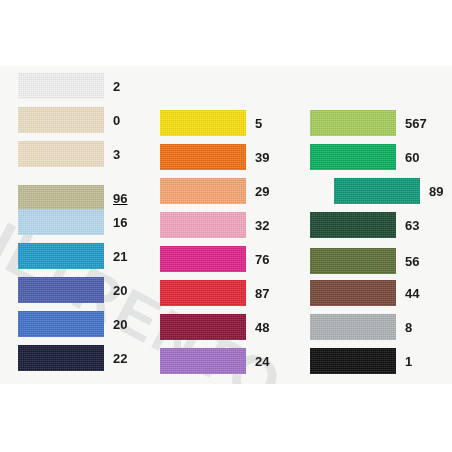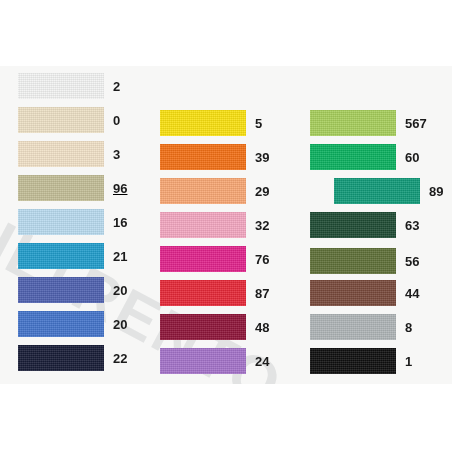--- a/index.html
+++ b/index.html
@@ -129,21 +129,21 @@
         </div>
         <div class="swatch-row" style="top: 74px;">
           <div class="ribbon" title="ivory-beige" style="background: rgb(240, 224, 198);">
             <div class="body" style="background: rgb(240, 224, 198);"></div>
             <div class="edge edge-l" style="background: rgb(240, 224, 198);"></div>
             <div class="edge edge-r" style="background: rgb(240, 224, 198);"></div>
             <div class="weave"></div>
           </div>
           <span class="swatch-label">3</span>
         </div>
-        <div class="swatch-row" style="top: 108px; text-decoration: underline;">
+        <div class="swatch-row" style="top: 118px; text-decoration: underline;">
           <div class="ribbon" title="khaki" style="background: rgb(194, 189, 150);">
             <div class="body" style="background: rgb(194, 189, 150);"></div>
             <div class="edge edge-l" style="background: rgb(194, 189, 150);"></div>
             <div class="edge edge-r" style="background: rgb(194, 189, 150);"></div>
             <div class="weave"></div>
           </div>
           <span class="swatch-label">96</span>
         </div>
         <div class="swatch-row" style="top: 142px;">
           <div class="ribbon" title="light-blue" style="background: rgb(184, 218, 238);">

